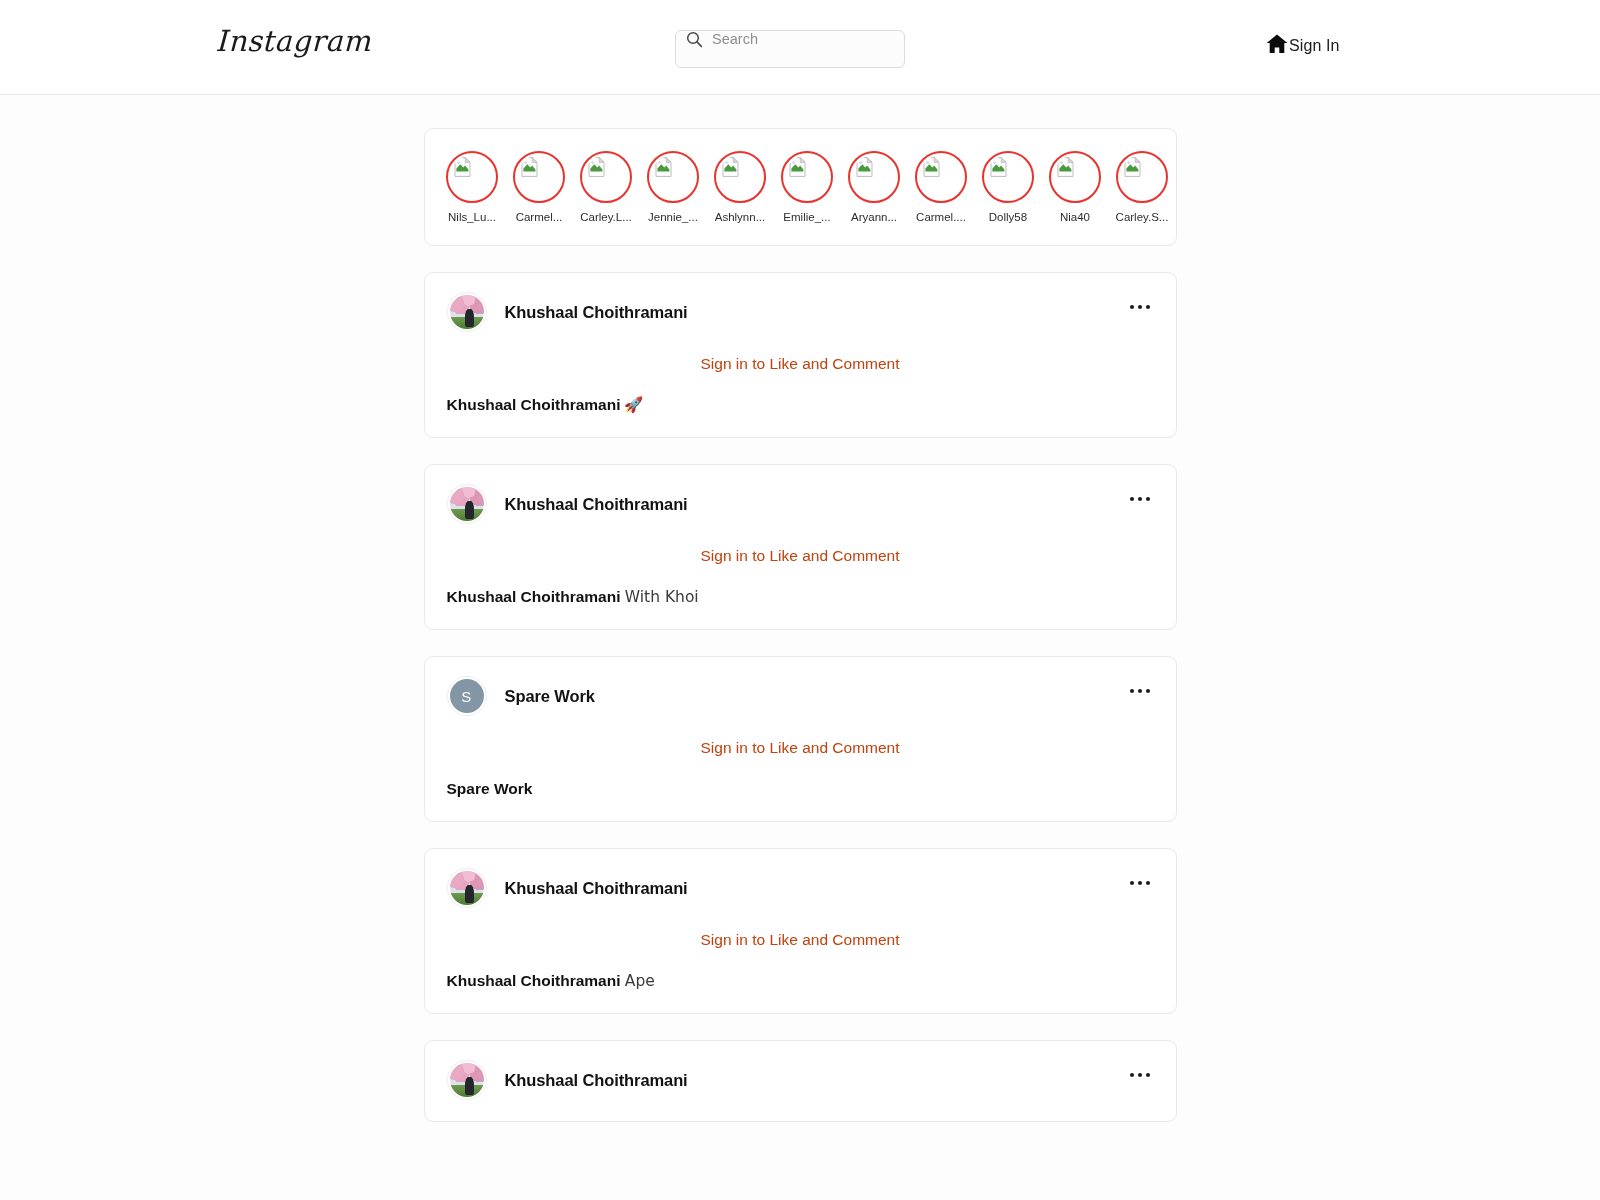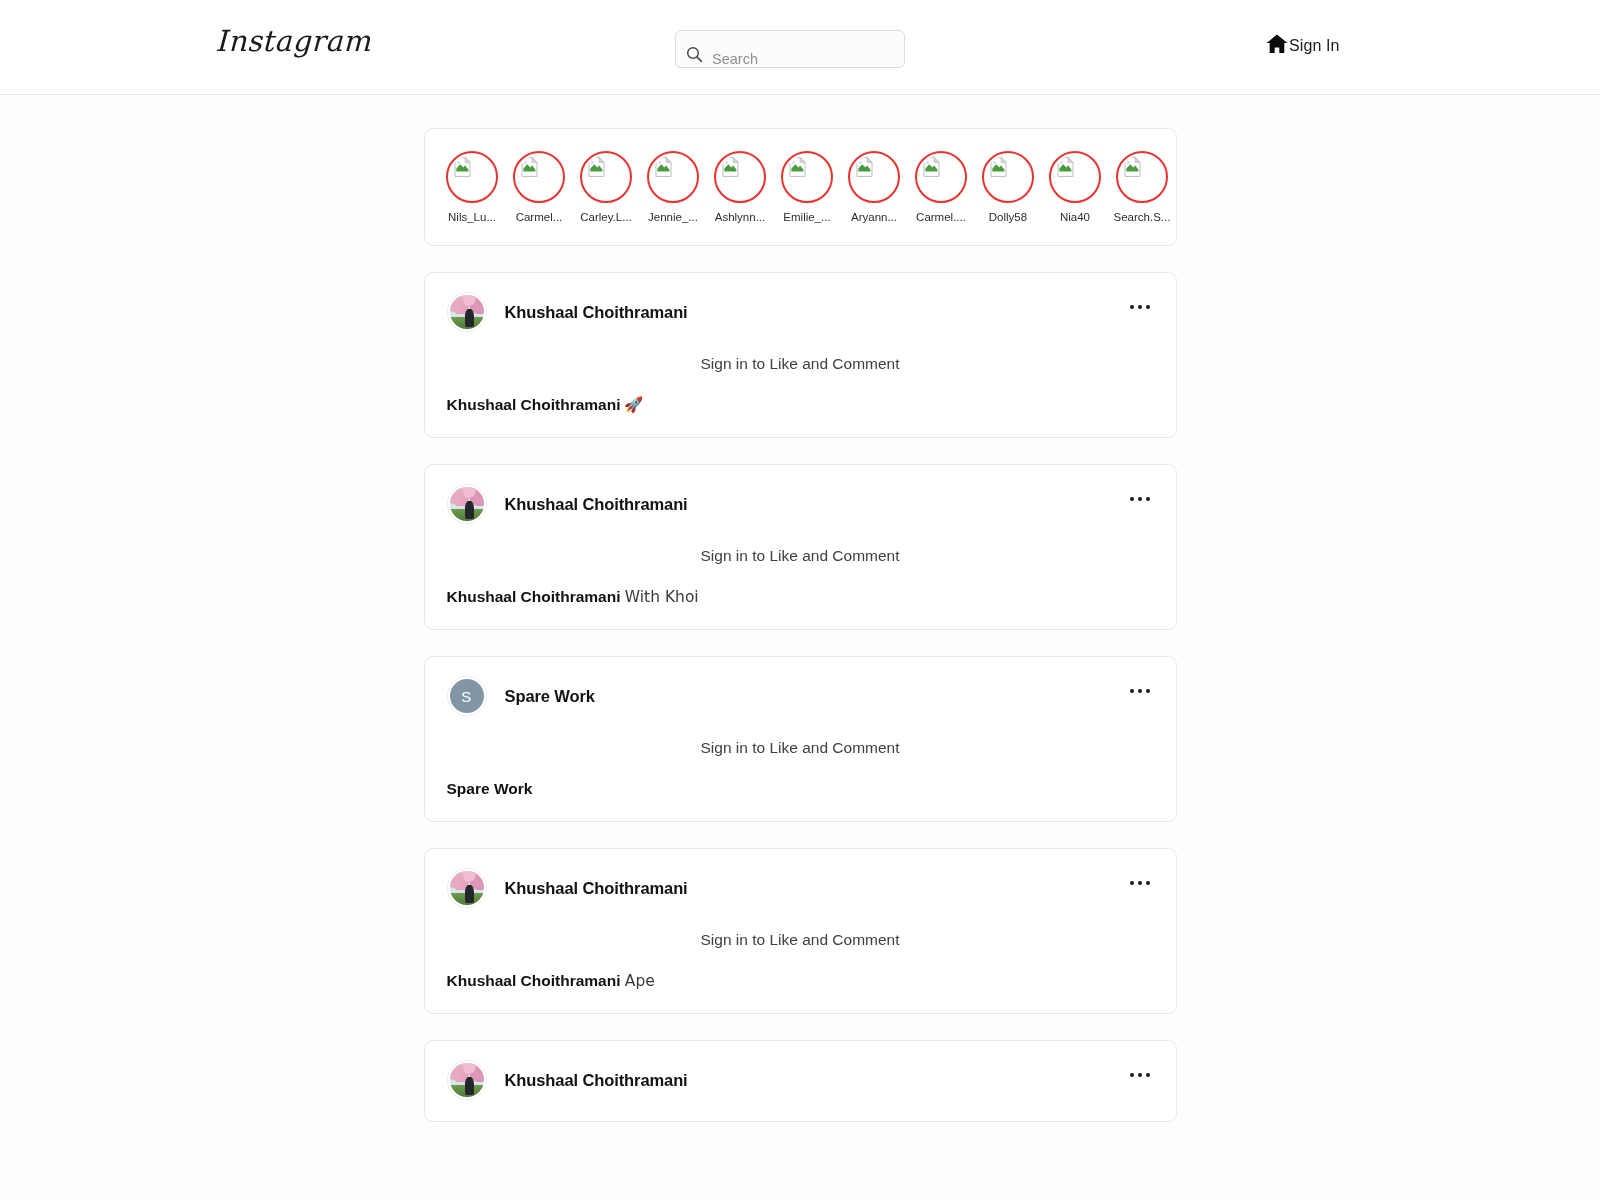--- a/index.html
+++ b/index.html
@@ -40,21 +40,21 @@
     width: 230px;
     height: 38px;
   }
   .search-box {
     width: 100%;
     height: 100%;
     border: 1px solid #dcdcdc;
     border-radius: 6px;
     background: #fcfcfc;
     display: flex;
-    align-items: flex-end;
+    align-items: flex-start;
     padding: 0 10px;
   }
   .search-icon { flex: 0 0 auto; display:block; margin-right: 9px; }
   .search-input {
     flex: 1 1 auto;
     border: none;
     outline: none;
     background: transparent;
     font-family: "Liberation Sans", sans-serif;
     font-size: 14.5px;
@@ -215,21 +215,21 @@
   }
   .post-menu i {
     display:block;
     width: 4px; height: 4px;
     background: #1a1a1a;
     border-radius: 50%;
   }
   .post-signin {
     text-align: center;
     font-size: 15.5px;
-    color: #404040;
+    color: #c2410c;
     padding: 24px 0 0 0;
   }
   .post-caption {
     padding: 22px 22px 0 22px;
     font-size: 15.5px;
     color: #2a2a2a;
     line-height: 20px;
   }
   .post-caption .cap-name {
     font-weight: bold;
@@ -406,21 +406,21 @@
     <div class="story-ring">
       <div class="broken-img">
   <svg class="bi-page" viewBox="0 0 17 20">
     <path d="M1 0.6h10.2L16 5.4V19.4H1z" fill="#ffffff" stroke="#bdbdbd" stroke-width="1"></path>
     <path d="M11.2 0.6 16 5.4h-4.8z" fill="#d9d9d9" stroke="#bdbdbd" stroke-width="0.8"></path>
     <path d="M2.4 11.6 6.3 7.2l3.0 3.3 1.8-1.9 3.3 3.9v2.1H2.4z" fill="#4a9b3f"></path>
     <circle cx="4.6" cy="5.6" r="1.5" fill="#cfe0ef"></circle>
   </svg>
               </div>
     </div>
-    <div class="story-name">Search.S...</div>
+    <div class="story-name">Carley.S...</div>
           </div>
         </div>
     </div>
 
     <div id="posts-container">
         <div class="card post">
     <div class="post-head">
       <div class="avatar-wrap">
   <div class="avatar av-photo">
     <div class="sky"></div>

